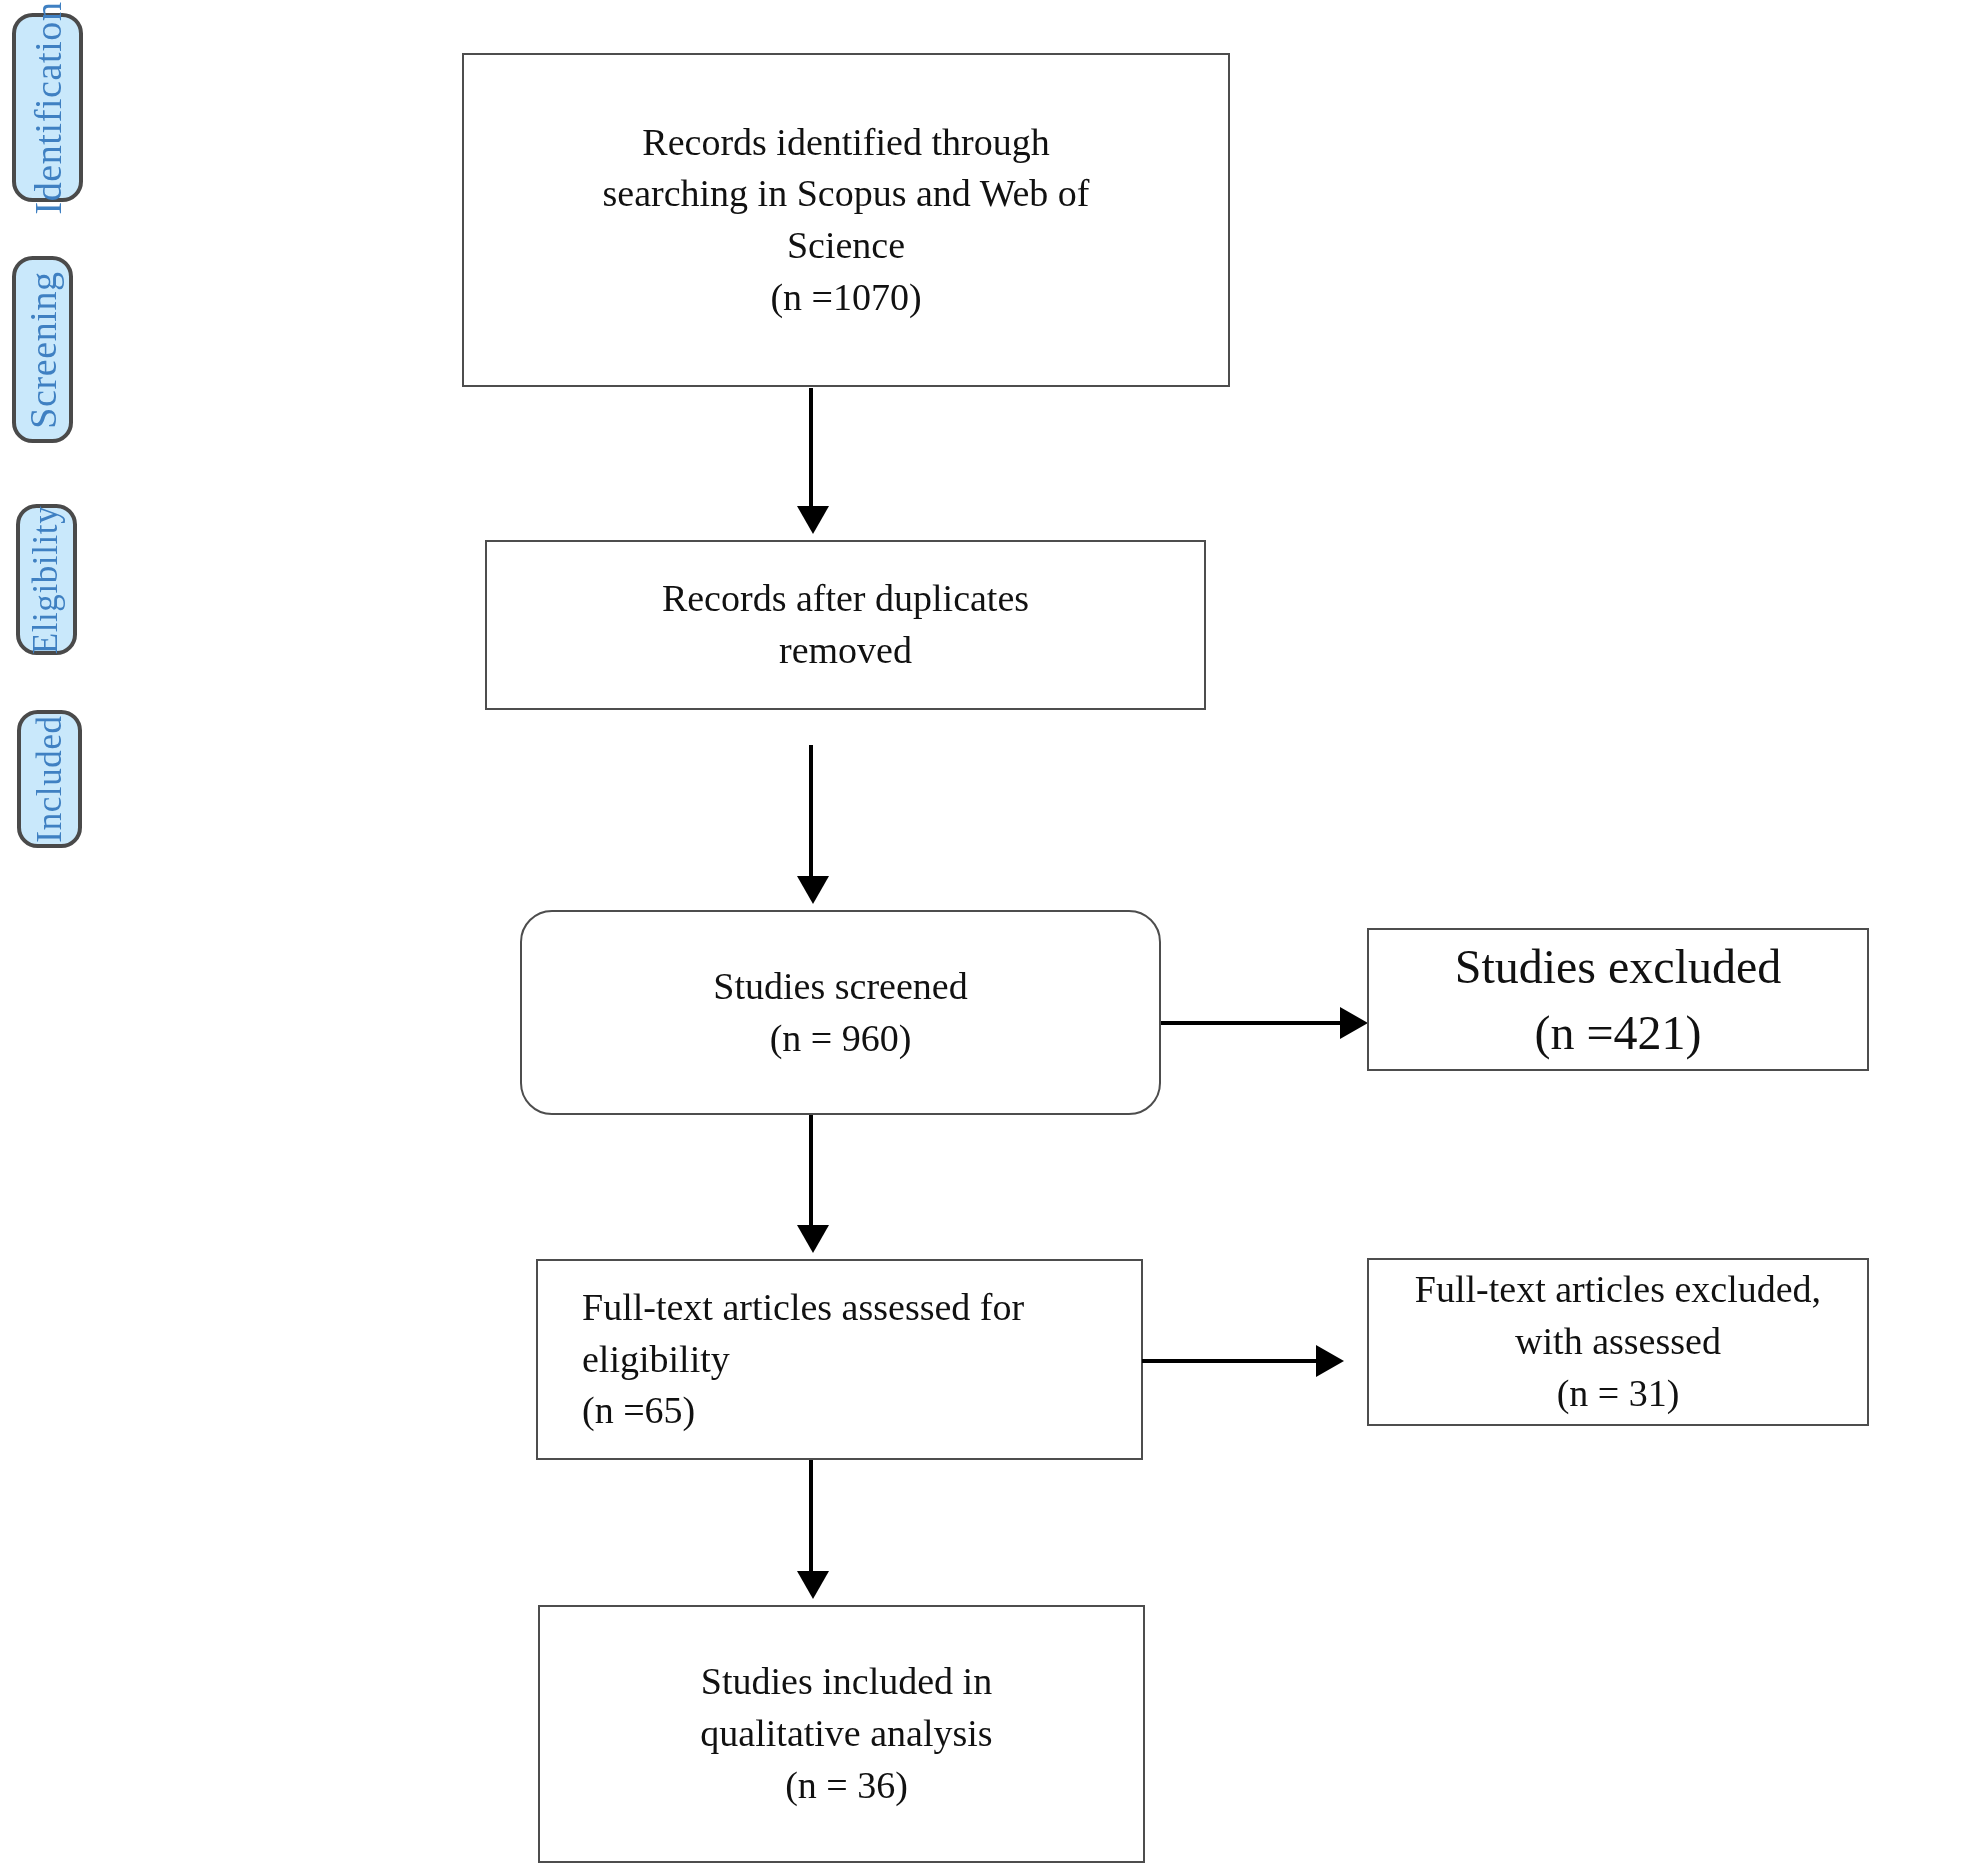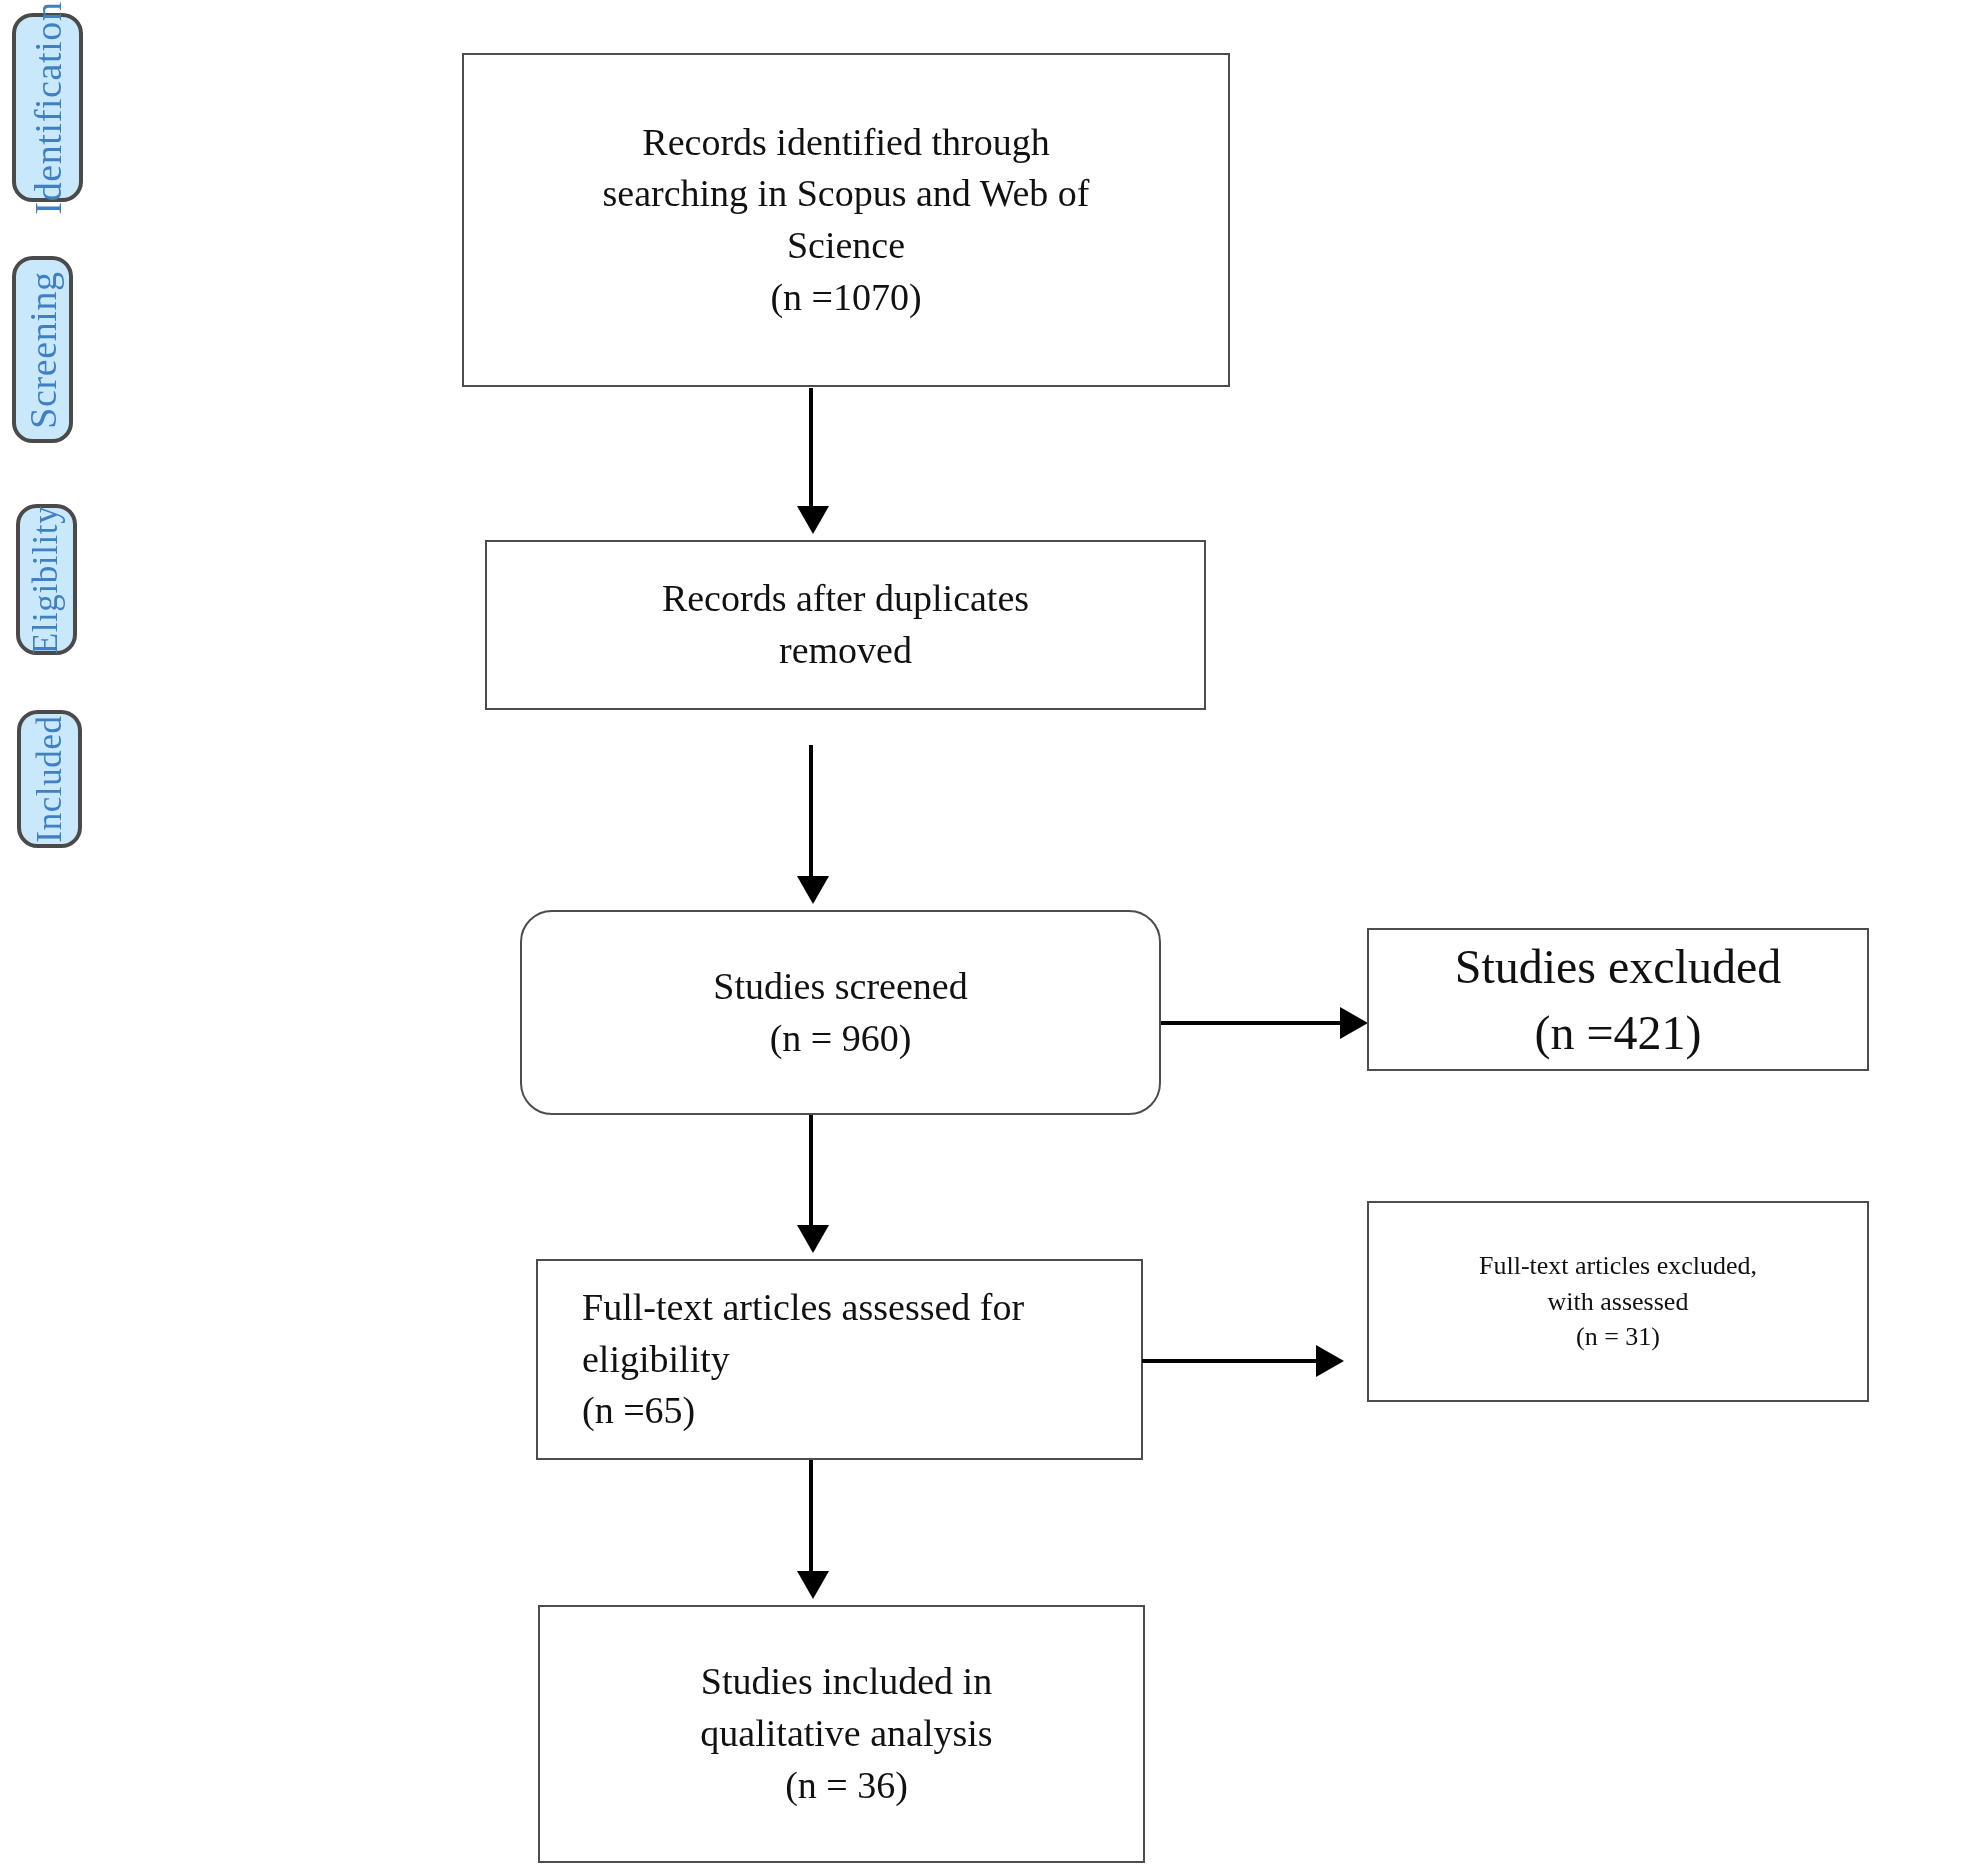--- a/index.html
+++ b/index.html
@@ -137,21 +137,21 @@
 
   <div class="flow-box left" style="left:536px; top:1259px; width:607px; height:201px; font-size:38px;padding-left:44px;">
     <span class="flow-line">Full-text articles assessed for</span>
     <span class="flow-line">eligibility</span>
     <span class="flow-line">(n =65)</span>
   </div>
 
   <div class="h-line" style="left:1142px; top:1359px; width:176px;"></div>
   <div class="h-head" style="left:1316px; top:1345px;"></div>
 
-  <div class="flow-box center" style="left:1367px; top:1201px; width:502px; height:201px; font-size:26px;">
+  <div class="flow-box center" style="left:1367px; top:1258px; width:502px; height:168px; font-size:38px;">
     <span class="flow-line">Full-text articles excluded,</span>
     <span class="flow-line">with assessed</span>
     <span class="flow-line">(n = 31)</span>
   </div>
 
   <div class="v-line" style="left:809px; top:1460px; height:114px;"></div>
   <div class="v-head" style="left:797px; top:1571px;"></div>
 
   <div class="flow-box center" style="left:538px; top:1605px; width:607px; height:258px; font-size:38px;padding-left:10px;">
     <span class="flow-line">Studies included in</span>

